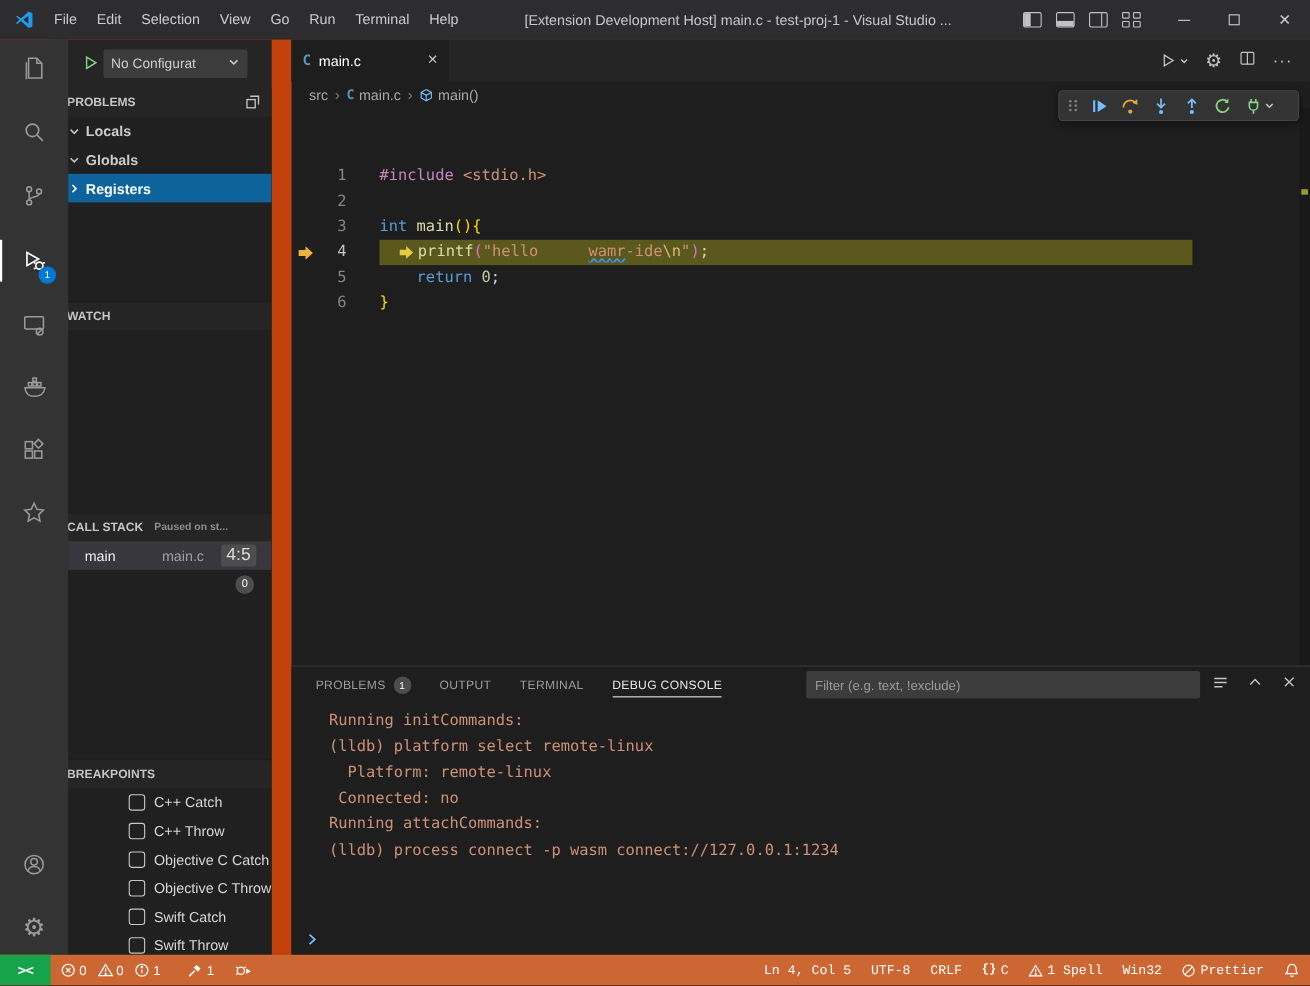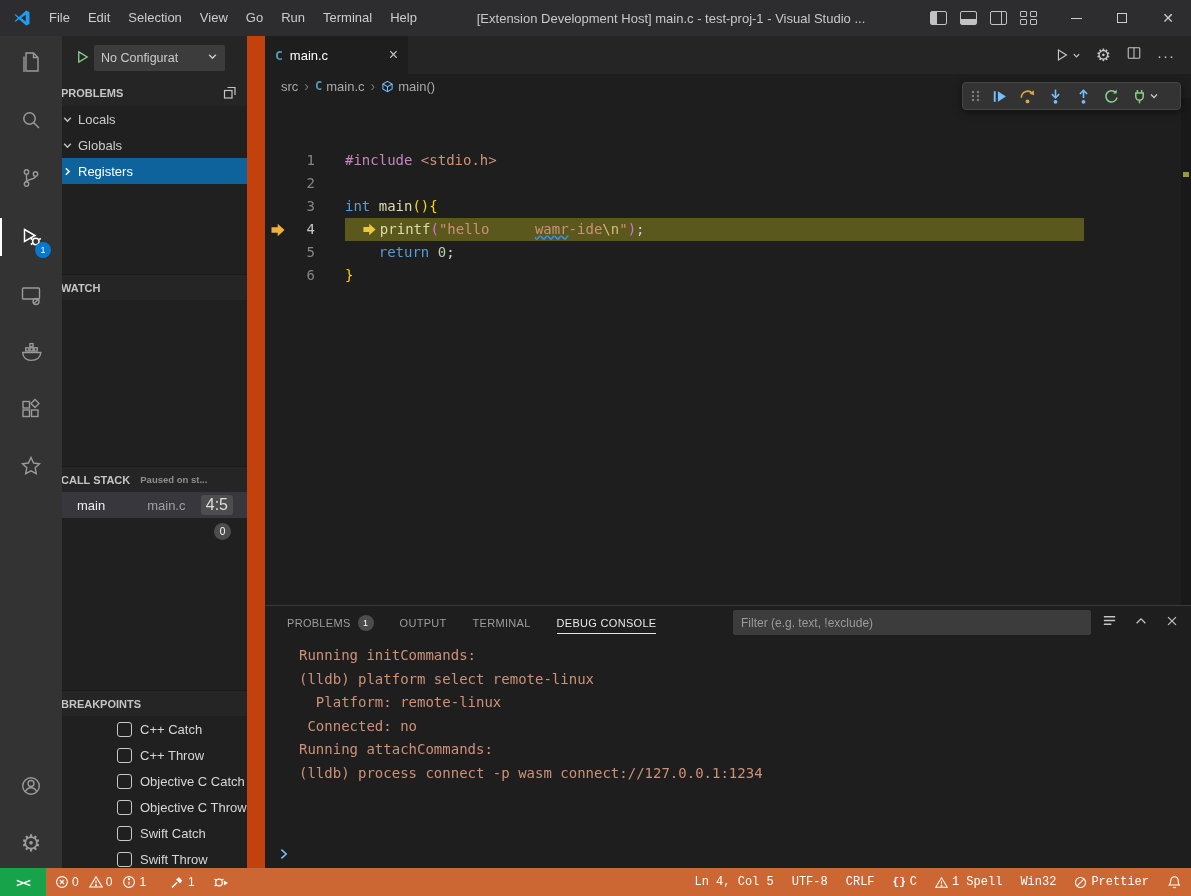--- a/index.html
+++ b/index.html
@@ -47,21 +47,21 @@
   .sb-header{position:absolute;left:0;right:0;height:26px;display:flex;align-items:center;padding-left:4px;font-size:11px;font-weight:bold;color:#c5c5c5;background:#252526;border-top:1px solid #1b1b1c;}
   .sb-header .hdr-title{margin-left:2px;}
   .hdr-status{font-size:9.5px;font-weight:bold;color:#8f8f8f;margin-left:10px;letter-spacing:0;white-space:nowrap;overflow:hidden;text-overflow:ellipsis;max-width:86px;}
   .hdr-action{margin-left:auto;margin-right:10px;display:flex;}
   .hd-vars{top:44px;border-top:none;}
   .hd-watch{top:238px;}
   .hd-stack{top:430px;}
   .hd-bp{top:654px;}
   .tree{position:absolute;left:0;right:0;top:70px;}
   .tree-row{height:26px;display:flex;align-items:center;padding-left:18px;}
-  .tree-row .t-label{margin-left:5px;font-weight:normal;}
+  .tree-row .t-label{margin-left:5px;font-weight:bold;}
   .tree-row.selected{background:#0e639c;color:#ffffff;}
   .cs-row{position:absolute;top:456px;left:0;right:0;height:26px;display:flex;align-items:center;background:#37373d;}
   .cs-fn{margin-left:33px;color:#eeeeee;}
   .cs-file{margin-left:42px;color:#a0a0a0;}
   .cs-badge{margin-left:auto;margin-right:14px;background:#4d4d4d;border-radius:3px;padding:1px 5px;font-size:16px;color:#dddddd;}
   .cs-zero{position:absolute;top:487px;left:170px;width:17px;height:17px;border-radius:50%;background:#4d4d4d;color:#ffffff;font-size:10px;display:flex;align-items:center;justify-content:center;}
   .bp-list{position:absolute;top:680px;left:0;right:0;margin-left:44px;}
   .bp-row{height:26px;display:flex;align-items:center;padding-left:29px;}
   .bp-check{width:15px;height:15px;border:1.5px solid #c8c8c8;border-radius:3px;background:transparent;flex:none;}
   .bp-label{margin-left:8px;color:#d6d6d6;}

